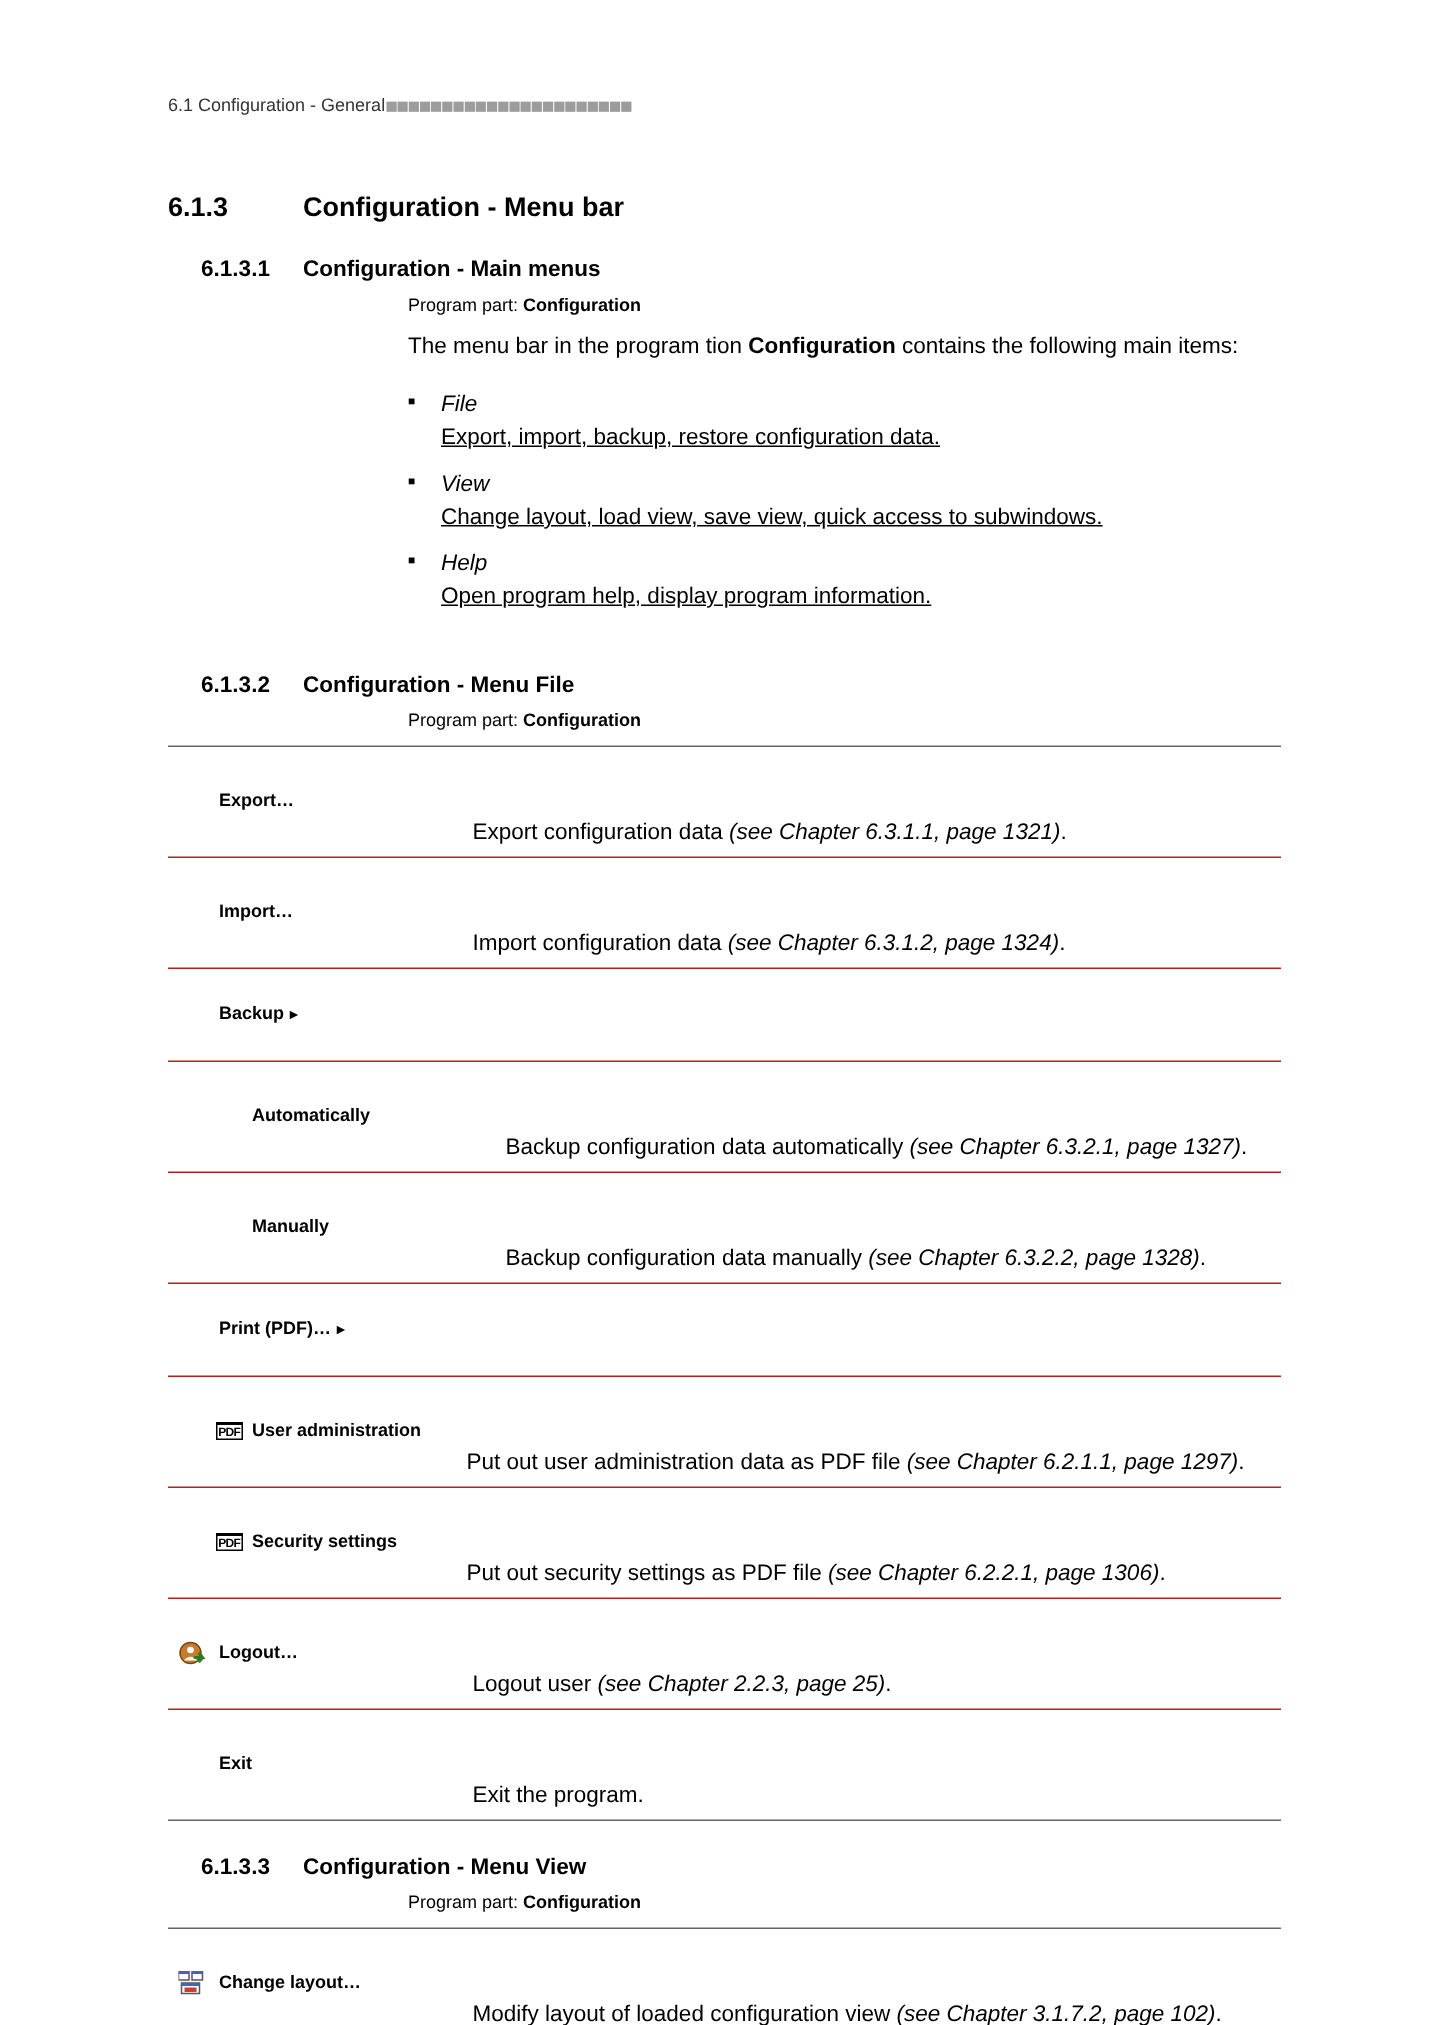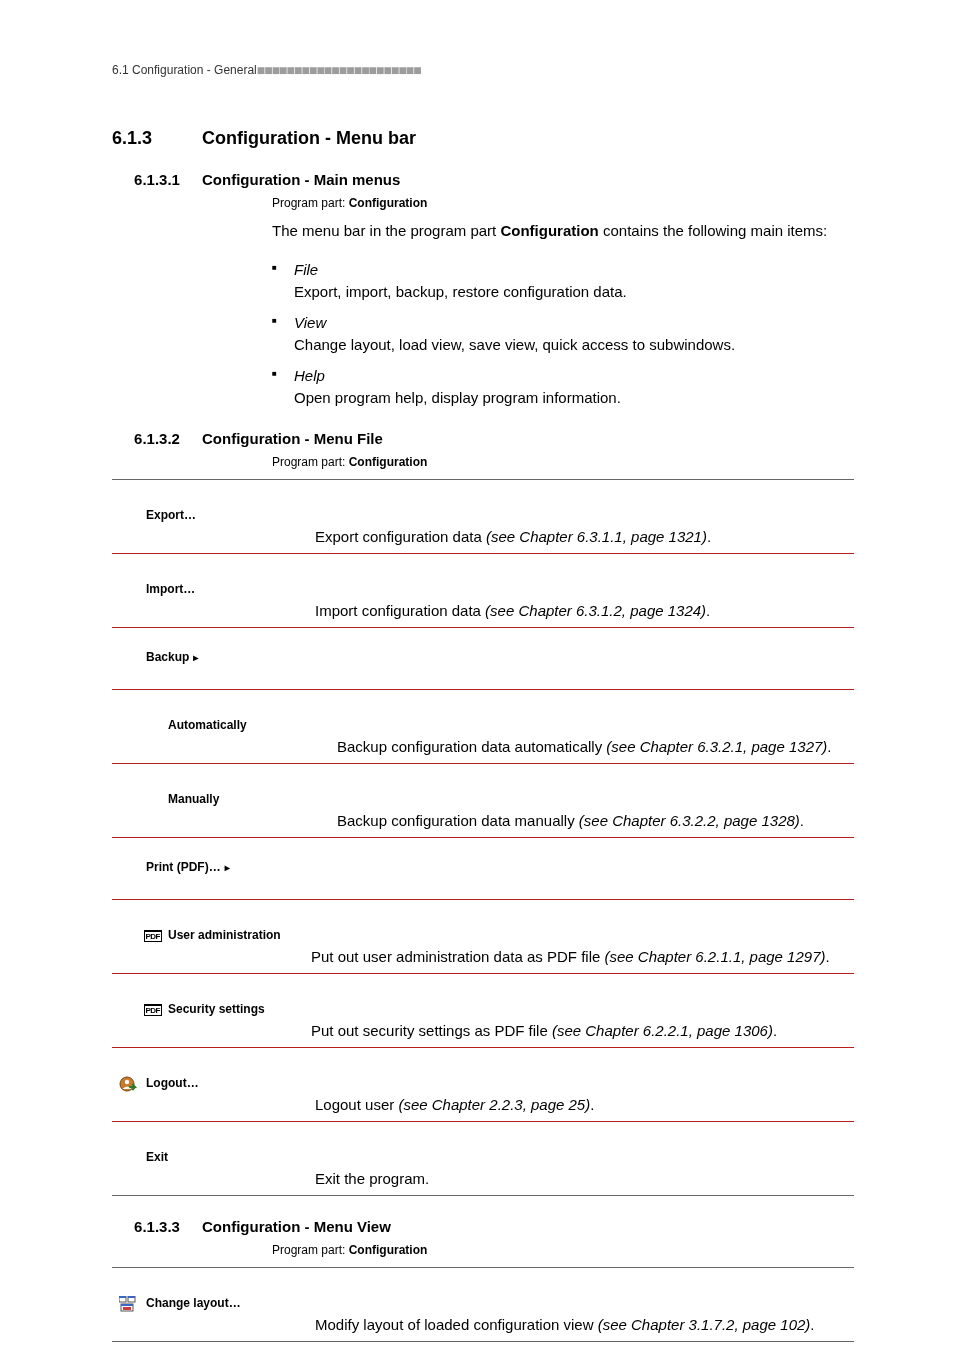--- a/index.html
+++ b/index.html
@@ -55,39 +55,39 @@
     margin-right: 10px;
   }
   .body-text {
     font-size: 15px;
     line-height: 1.5;
     margin: 0 0 16px 0;
   }
   ul.menu-list {
     list-style: none;
     padding: 0;
-    margin: 0 0 20px 0;
+    margin: 0 0 38px 0;
   }
   ul.menu-list > li {
     position: relative;
     padding-left: 22px;
     margin-bottom: 8px;
     font-size: 15px;
     line-height: 1.5;
   }
   ul.menu-list > li::before {
     content: "■";
     position: absolute;
     left: 0;
     top: 3px;
     font-size: 8px;
     color: #000;
   }
   .menu-name { font-style: italic; }
-  .menu-desc { display: block; }
+  .menu-desc { display: block; text-decoration: underline; }
 
   .tbl {
     width: 100%;
     border-top: 1px solid #666;
     border-bottom: 1px solid #666;
     margin: 10px 0 22px 0;
   }
   .row {
     display: flex;
     align-items: center;
@@ -208,21 +208,21 @@
     <span class="num">6.1.3.1</span>
     <span>Configuration - Main menus</span>
   </h3>
 
   <div class="indent-block">
     <p class="prog-part">
       <span>Program part:</span>
       <b>Configuration</b>
     </p>
     <p class="body-text">
-      <span>The menu bar in the program part </span><b>Configuration</b><span> contains the following main items:</span>
+      <span>The menu bar in the program tion </span><b>Configuration</b><span> contains the following main items:</span>
     </p>
     <ul class="menu-list">
       <li>
         <span class="menu-name">File</span>
         <span class="menu-desc">Export, import, backup, restore configuration data.</span>
       </li>
       <li>
         <span class="menu-name">View</span>
         <span class="menu-desc">Change layout, load view, save view, quick access to subwindows.</span>
       </li>

